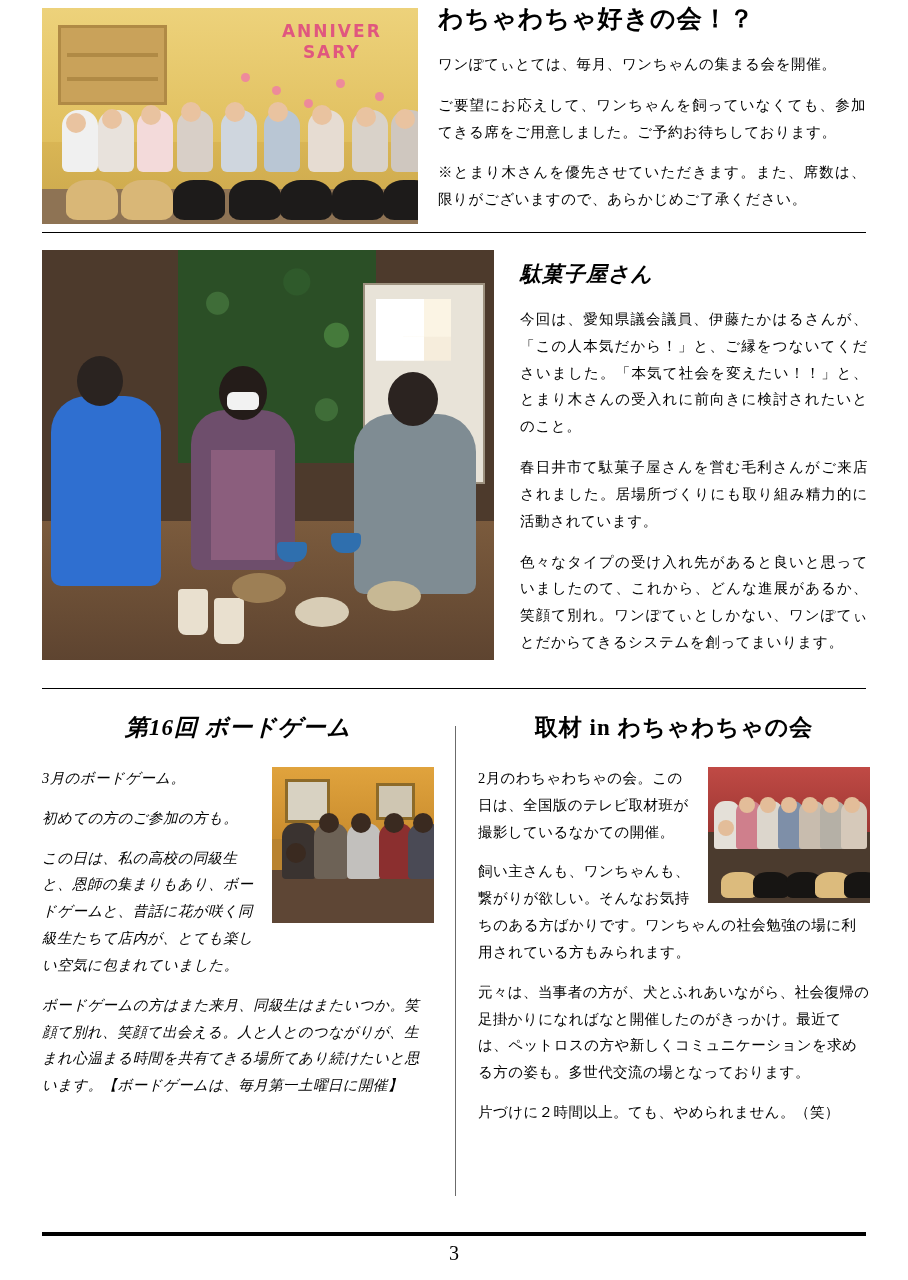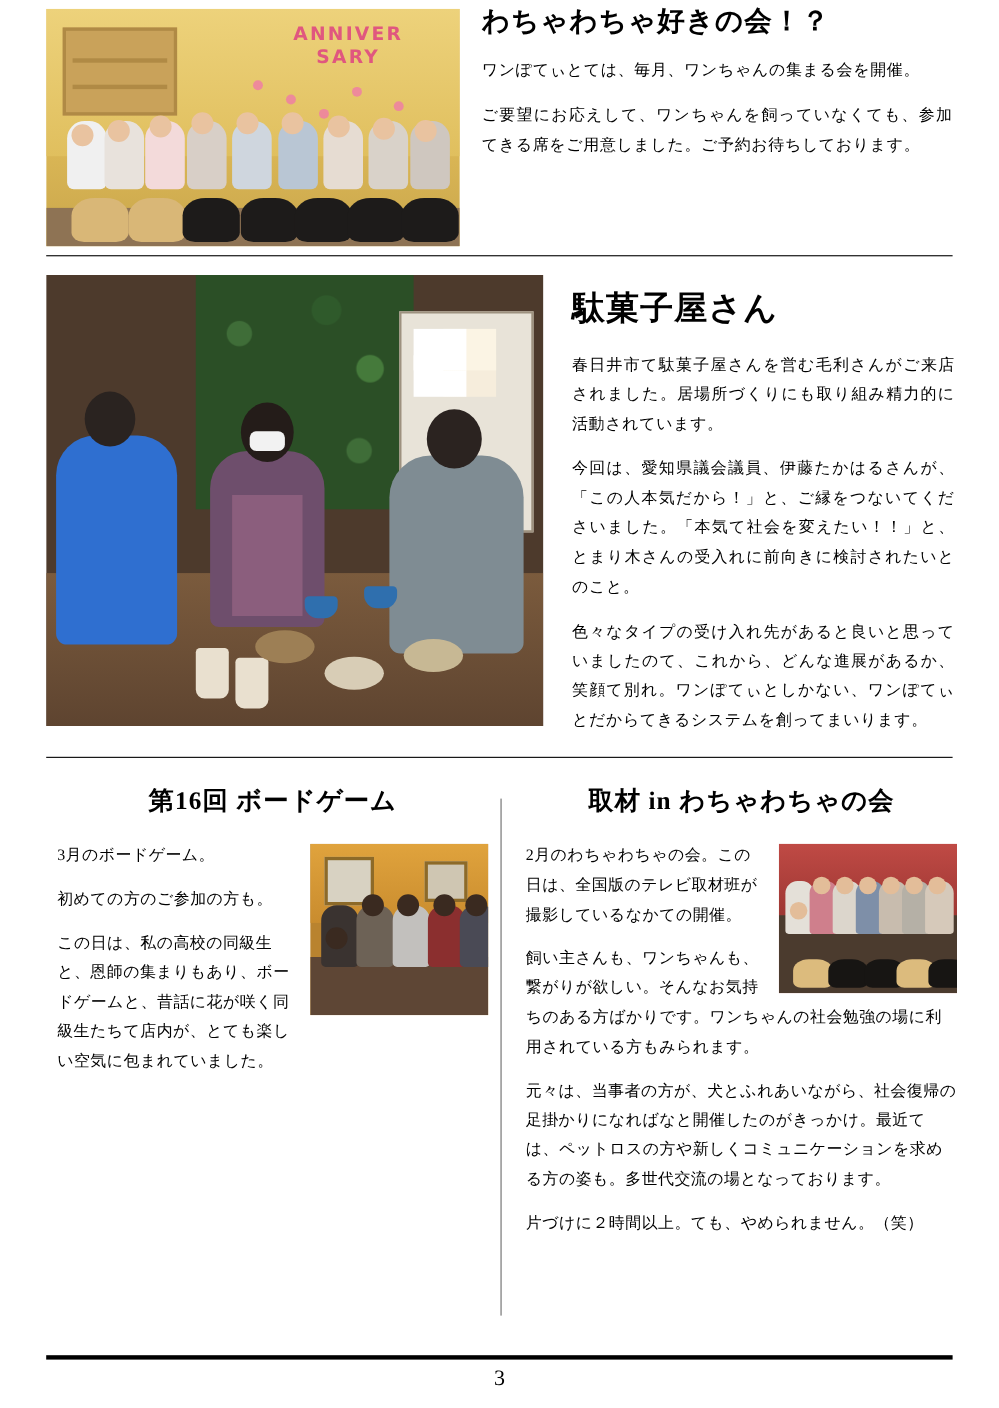--- a/index.html
+++ b/index.html
@@ -78,37 +78,39 @@
     left: 42px; top: 4px;
     width: 452px; height: 410px;
     overflow: hidden;
   }
   .sec2 .text {
     position: absolute;
     left: 520px; top: 14px;
     width: 348px;
   }
   .sec2 h2 {
-    font-size: 30px;
+    font-size: 21px;
     margin: 0 0 18px 0;
     font-weight: bold;
     letter-spacing: 1px;
+    font-style: italic;
   }
 
   
   .sec3 {
     position: absolute;
     left: 0; top: 712px;
     width: 908px;
     height: 500px;
   }
   .col-left {
     position: absolute;
-    left: 52px; top: 0;
+    left: 42px; top: 0;
     width: 392px;
+    font-style: italic;
   }
   .col-right {
     position: absolute;
     left: 478px; top: 0;
     width: 392px;
   }
   .col-left h2, .col-right h2 {
     font-size: 23px;
     font-weight: bold;
     margin: 0 0 22px 0;
@@ -158,21 +160,21 @@
     left: 0; top: 1242px;
     width: 908px;
     text-align: center;
     font-size: 20px;
   }
 
   
   .ph { position: relative; width: 100%; height: 100%; overflow: hidden; }
 
   
-  .phA { background: linear-gradient(#e8c76a, #dcb856 55%, #c9a64c); }
+  .phA { background: linear-gradient(#e8c76a, #dcb856 55%, #c9a64c); padding-left: 21px; }
   .phA .wall {
     position: absolute; left: 0; top: 0; width: 100%; height: 62%;
     background: linear-gradient(#edd27b, #e0bf5e);
   }
   .phA .shelf {
     position: absolute; left: 4%; top: 8%; width: 26%; height: 34%;
     background: #c9a25a; border: 3px solid #b08a45;
   }
   .phA .shelf:before, .phA .shelf:after {
     content: ""; position: absolute; left: 6%; width: 88%; height: 4px;
@@ -383,20 +385,21 @@
         <div class="dog" style="left:60%"></div>
         <div class="dog" style="left:73%"></div>
         <div class="dog" style="left:86%"></div>
       </div>
     </div>
 
     <div class="text">
       <h2 class="heading">わちゃわちゃ好きの会！？</h2>
       <p class="para">ワンぽてぃとては、毎月、ワンちゃんの集まる会を開催。</p>
       <p class="para">ご要望にお応えして、ワンちゃんを飼っていなくても、参加てきる席をご用意しました。ご予約お待ちしております。</p>
+      <p class="para">※とまり木さんを優先させていただきます。また、席数は、限りがございますので、あらかじめご了承ください。</p>
     </div>
 
     <div class="rule thin" style="left:42px;top:232px;width:824px;"></div>
   </div>
 
   <div class="sec2">
 
     <div class="photo">
       <div class="ph phB">
         <div class="backwall"></div>
@@ -420,22 +423,22 @@
         <div class="glass" style="left:30%;bottom:6%"></div>
         <div class="glass" style="left:38%;bottom:4%"></div>
         <div class="plate" style="left:56%;bottom:8%"></div>
         <div class="plate" style="left:72%;bottom:12%;background:#c7b894"></div>
         <div class="plate" style="left:42%;bottom:14%;background:#9d7f55"></div>
       </div>
     </div>
 
     <div class="text">
       <h2 class="heading">駄菓子屋さん</h2>
+      <p class="para">今回は、愛知県議会議員、伊藤たかはるさんが、「この人本気だから！」と、ご縁をつないてくださいました。「本気て社会を変えたい！！」と、とまり木さんの受入れに前向きに検討されたいとのこと。</p>
       <p class="para">春日井市て駄菓子屋さんを営む毛利さんがご来店されました。居場所づくりにも取り組み精力的に活動されています。</p>
-      <p class="para">今回は、愛知県議会議員、伊藤たかはるさんが、「この人本気だから！」と、ご縁をつないてくださいました。「本気て社会を変えたい！！」と、とまり木さんの受入れに前向きに検討されたいとのこと。</p>
       <p class="para">色々なタイプの受け入れ先があると良いと思っていましたのて、これから、どんな進展があるか、笑顔て別れ。ワンぽてぃとしかない、ワンぽてぃとだからてきるシステムを創ってまいります。</p>
     </div>
 
     <div class="rule thin" style="left:42px;top:442px;width:824px;"></div>
   </div>
 
   <div class="sec3">
 
     <div class="col-divider"></div>
 
@@ -458,20 +461,21 @@
           <div class="pp" style="left:66%;background:#8b2f2f"></div>
           <div class="hd" style="left:69%;bottom:58%"></div>
           <div class="pp" style="left:84%;background:#4a4a55"></div>
           <div class="hd" style="left:87%;bottom:58%"></div>
         </div>
       </div>
 
       <p class="narrow">3月のボードゲーム。</p>
       <p class="narrow">初めての方のご参加の方も。</p>
       <p class="narrow">この日は、私の高校の同級生と、恩師の集まりもあり、ボードゲームと、昔話に花が咲く同級生たちて店内が、とても楽しい空気に包まれていました。</p>
+      <p class="narrow">ボードゲームの方はまた来月、同級生はまたいつか。笑顔て別れ、笑顔て出会える。人と人とのつながりが、生まれ心温まる時間を共有てきる場所てあり続けたいと思います。【ボードゲームは、毎月第一土曜日に開催】</p>
     </div>
 
     <div class="col-right">
       <h2 class="heading">取材 in わちゃわちゃの会</h2>
 
       <div class="wrapimg-right2">
         <div class="ph phD">
           <div class="wall"></div>
           <div class="floor"></div>
           <div class="pp" style="left:4%;background:#e4e0d8">

